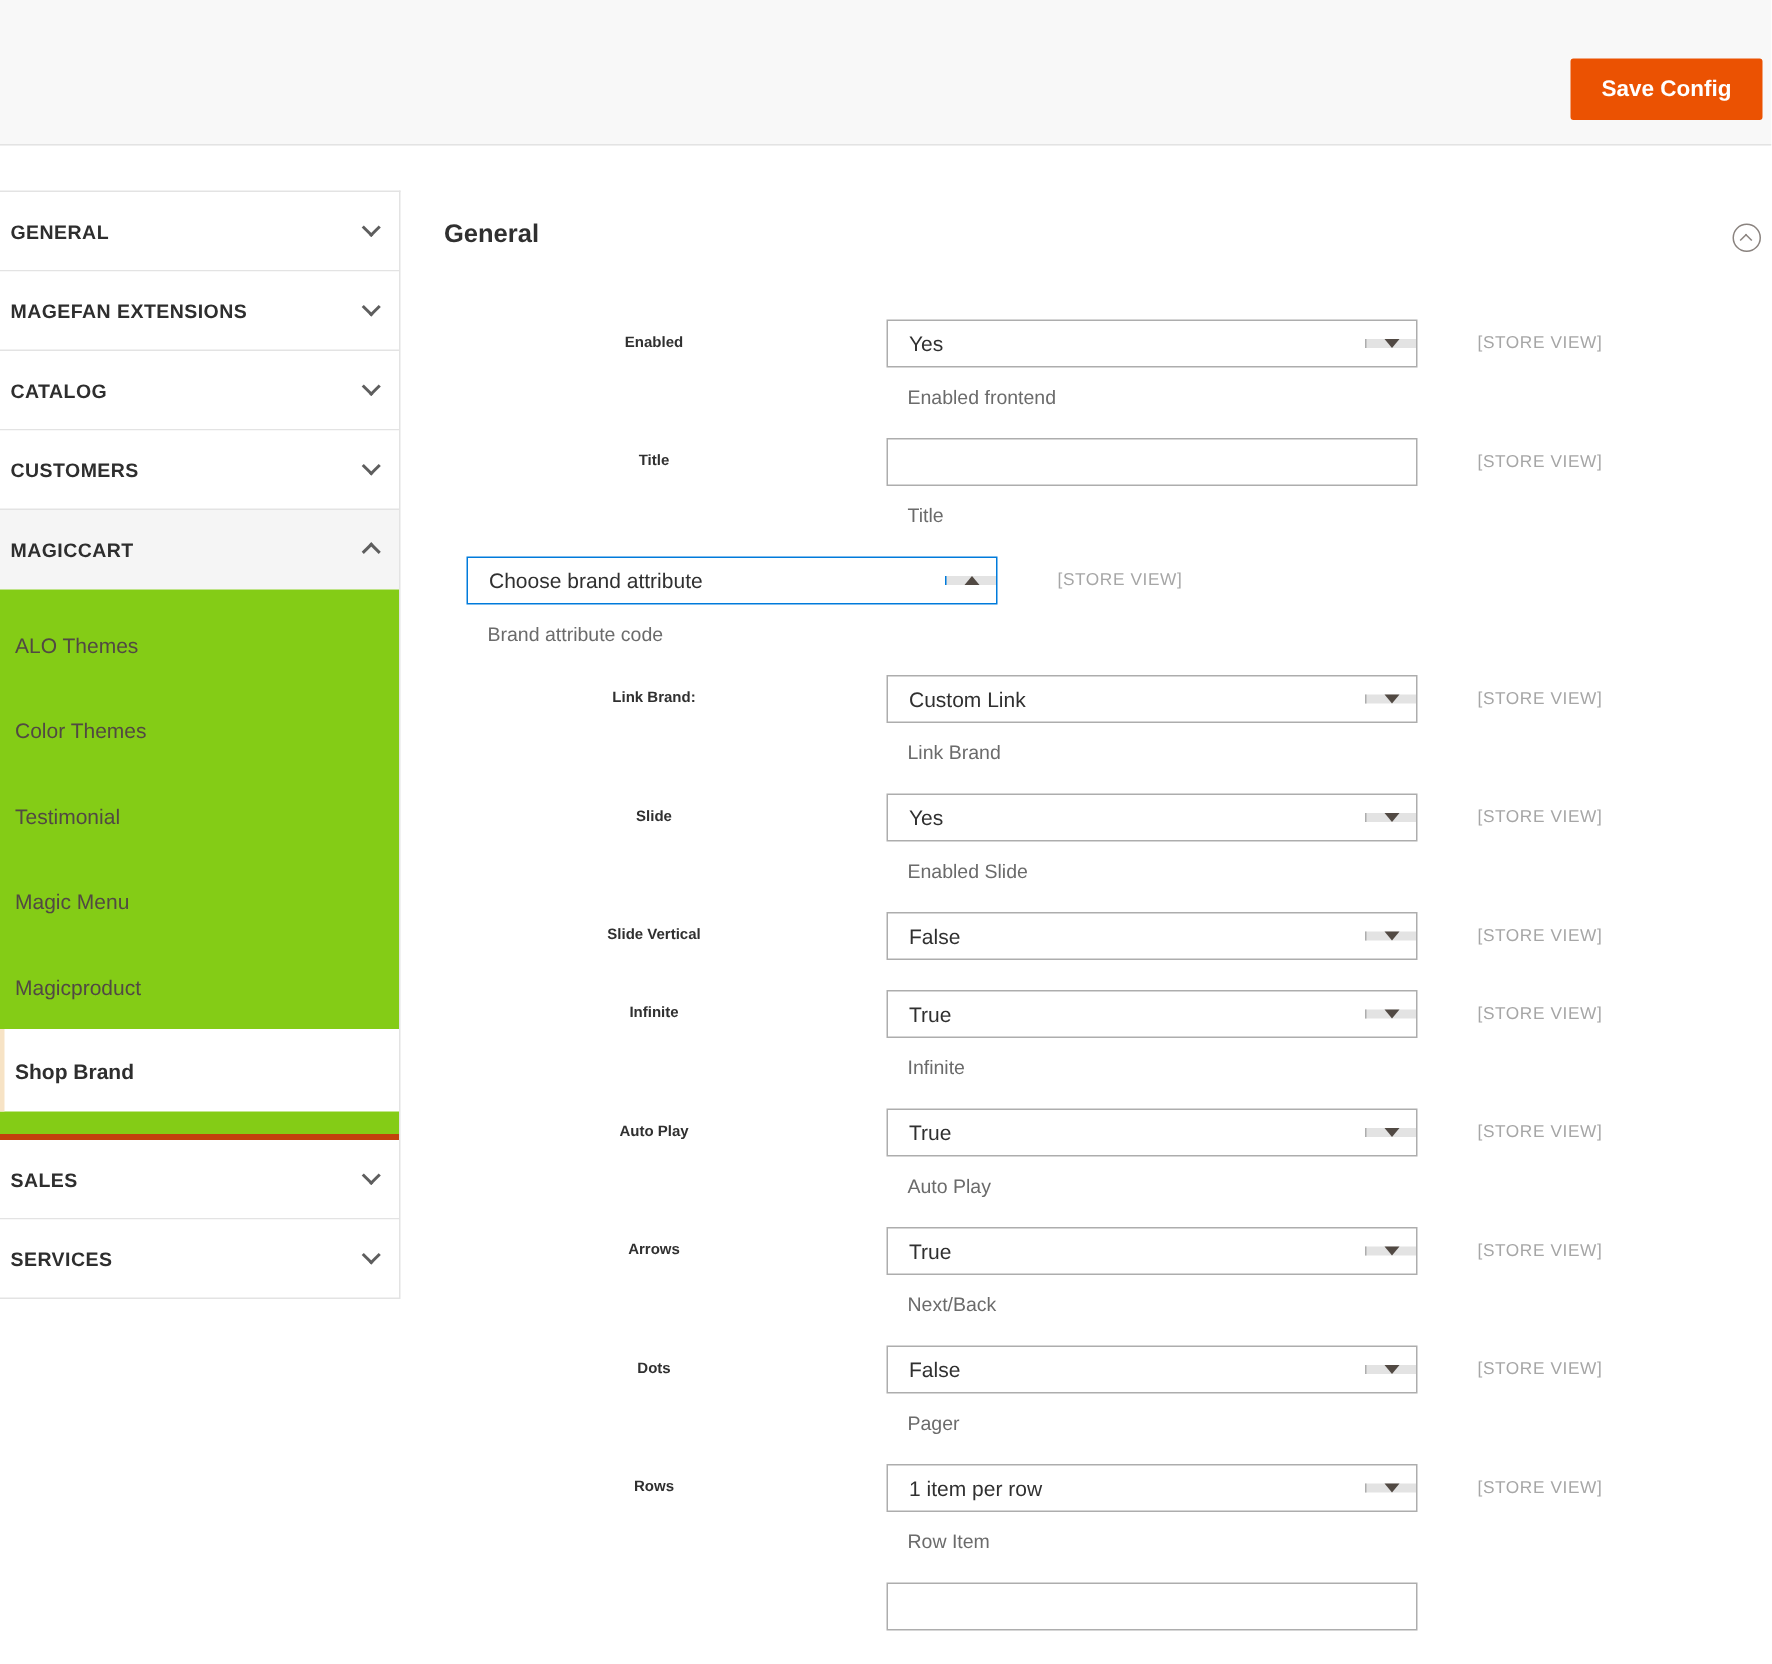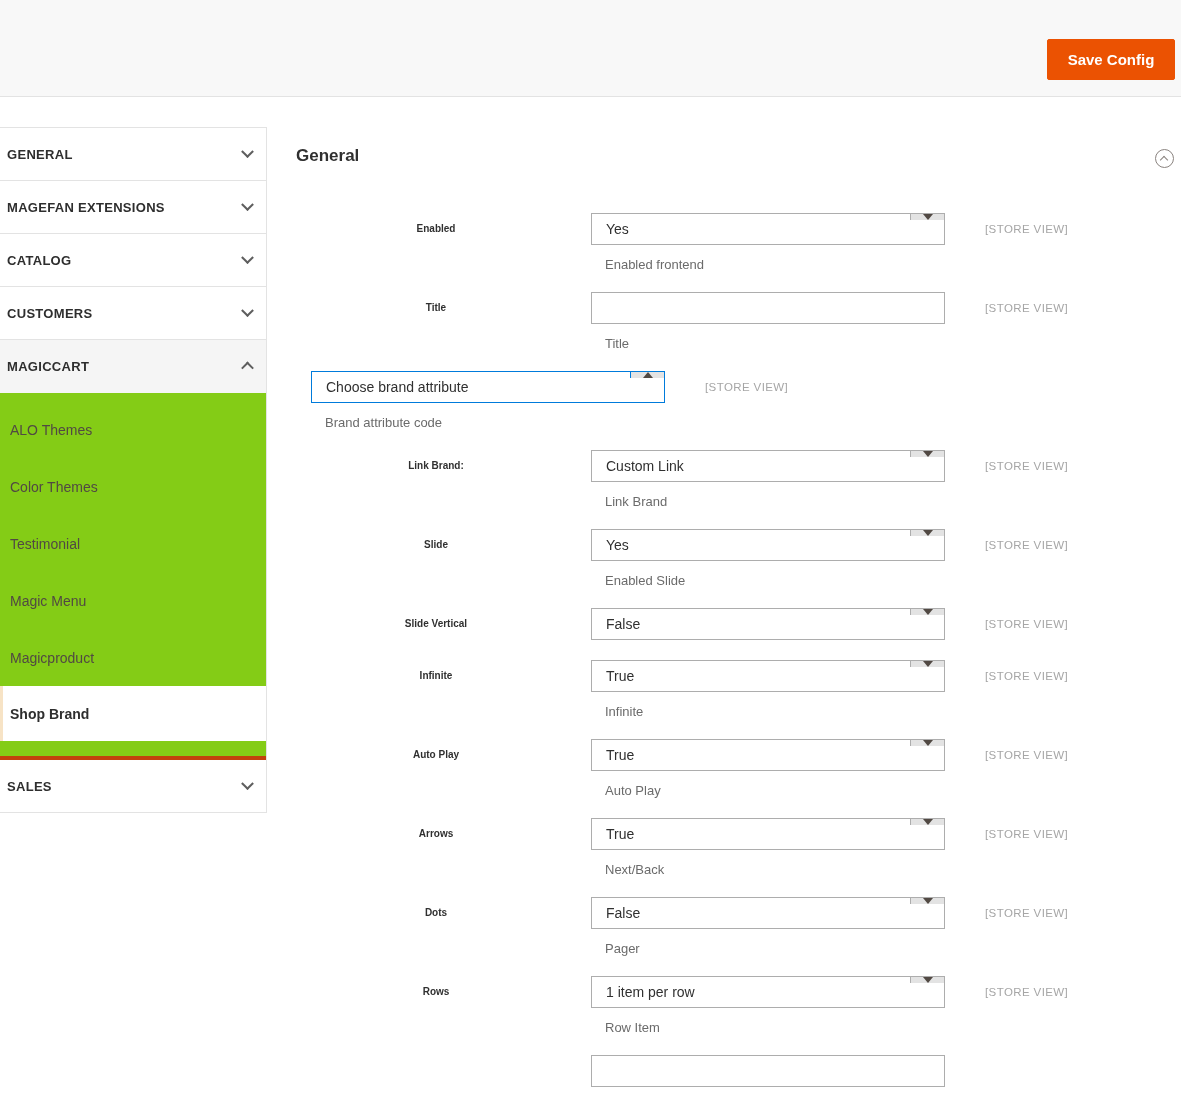--- a/index.html
+++ b/index.html
@@ -89,21 +89,21 @@
   .form-row { display: flex; align-items: flex-start; margin-bottom: 20px; }
   .row-label {
     width: 280px; flex: 0 0 280px;
     text-align: center; font-size: 10px; font-weight: bold;
     color: #303030; line-height: 32px;
   }
   .field-col { margin-left: 15px; flex: 0 0 auto; }
   .select-box {
     width: 354px; height: 32px;
     border: 1px solid #adadad; background: #fff;
-    display: flex; align-items: flex-start; cursor: pointer;
+    display: flex; align-items: center; cursor: pointer;
   }
   .select-box.focused { border-color: #007bdb; }
   .select-value {
     flex: 1; font-size: 14px; color: #303030;
     padding-left: 14px; line-height: 30px;
     white-space: nowrap; overflow: hidden;
   }
   .select-arrow {
     width: 34px; flex: 0 0 34px;
     background: #e3e3e3; border-left: 1px solid #adadad;
@@ -177,20 +177,24 @@
         <span>Magicproduct</span>
       </div>
       <div class="subnav-item active">
         <span>Shop Brand</span>
       </div>
     </div>
     <div class="nav-section">
       <span class="nav-label">SALES</span>
       <span class="chev"></span>
     </div>
+    <div class="nav-section">
+      <span class="nav-label">SERVICES</span>
+      <span class="chev"></span>
+    </div>
   </nav>
 
 <main class="content">
   <div class="section-header">
     <span class="section-title">General</span>
     <span class="collapse-btn">
       <span class="chev"></span>
     </span>
   </div>
   <div class="form" id="form">

